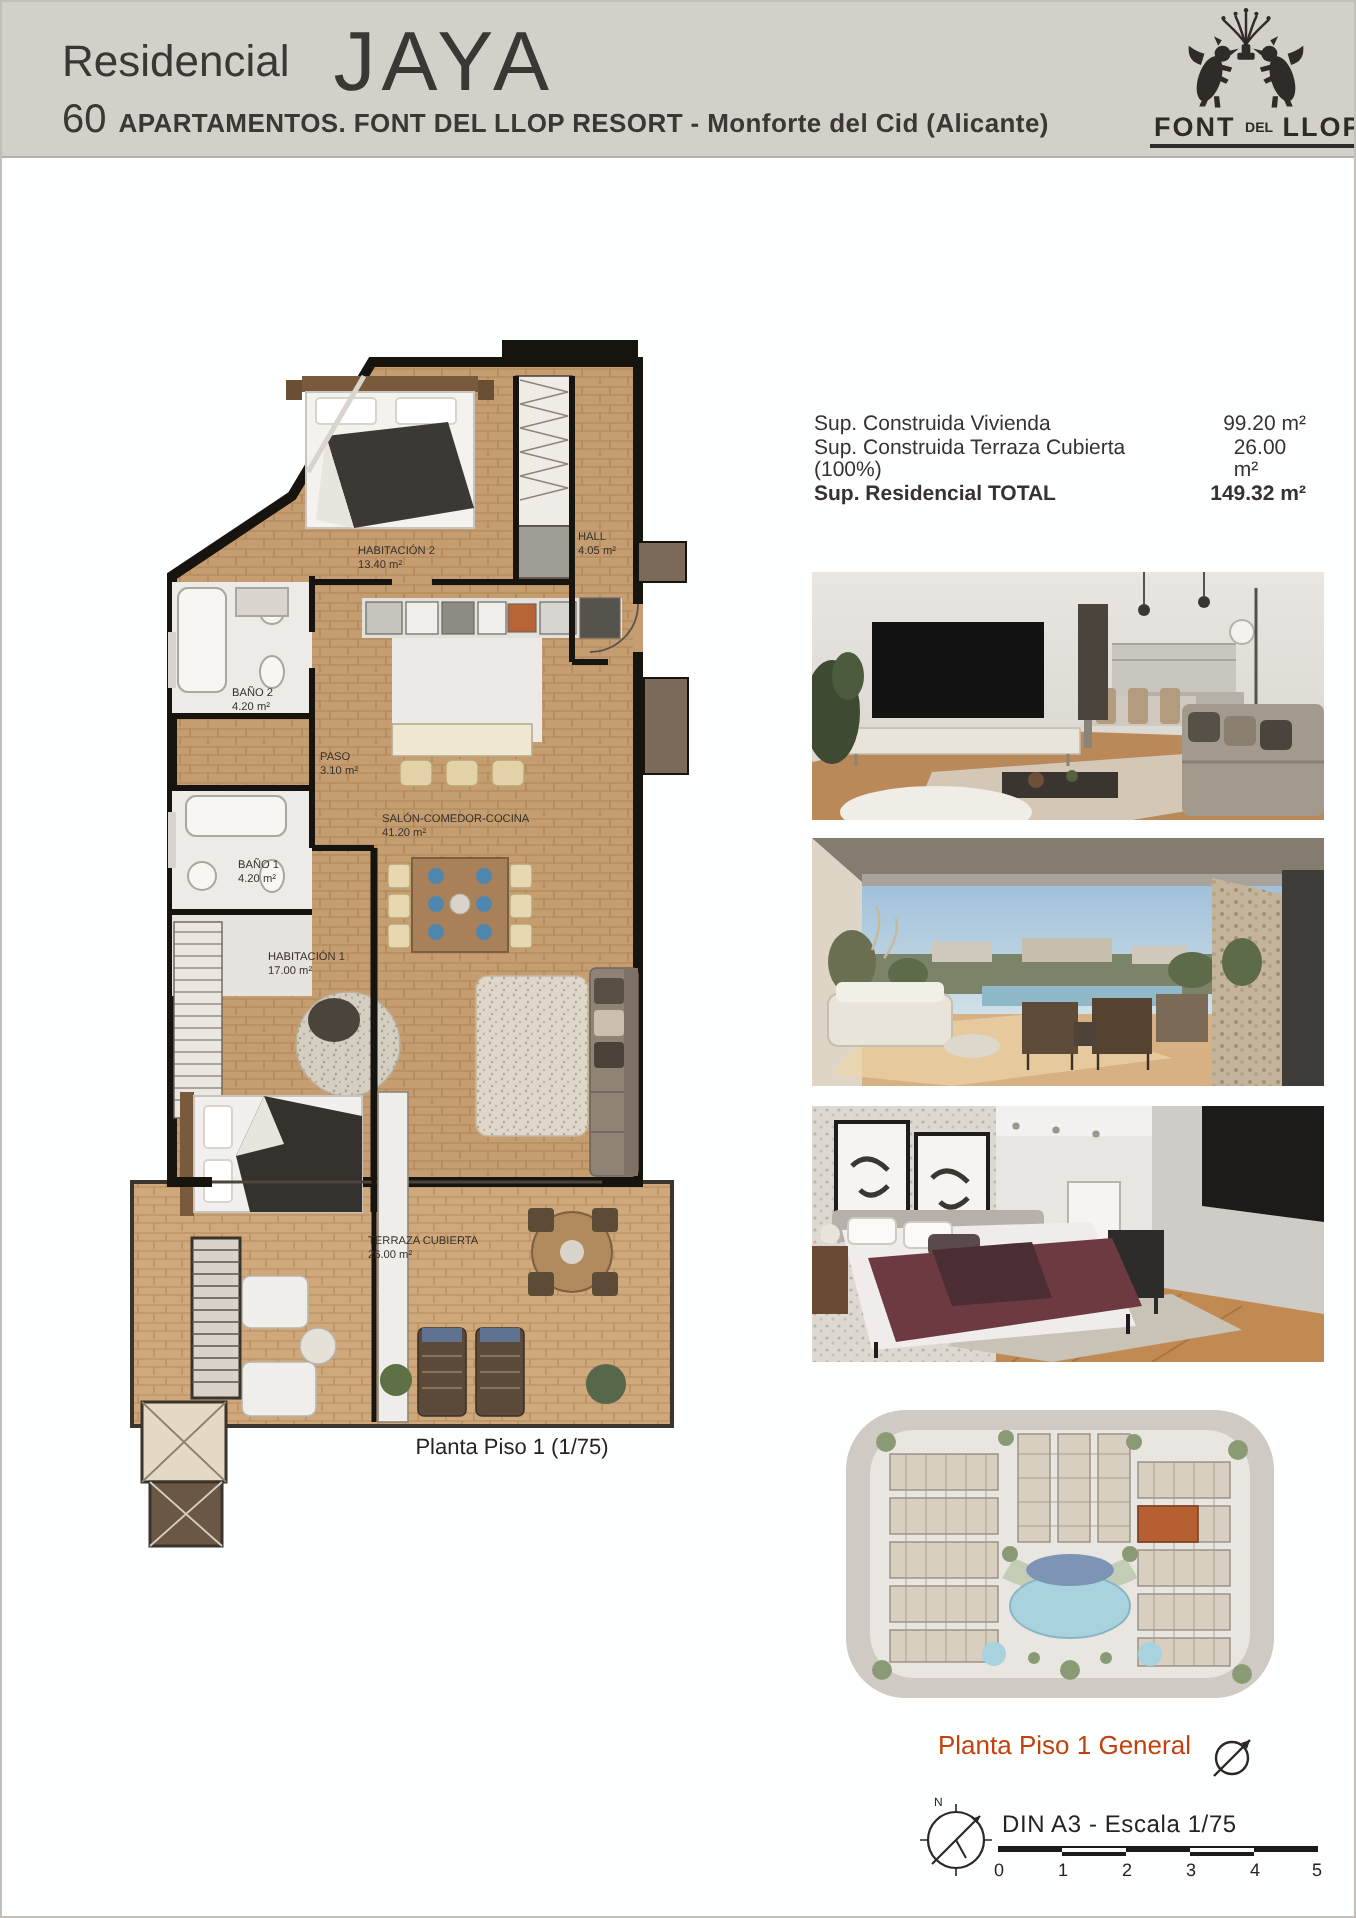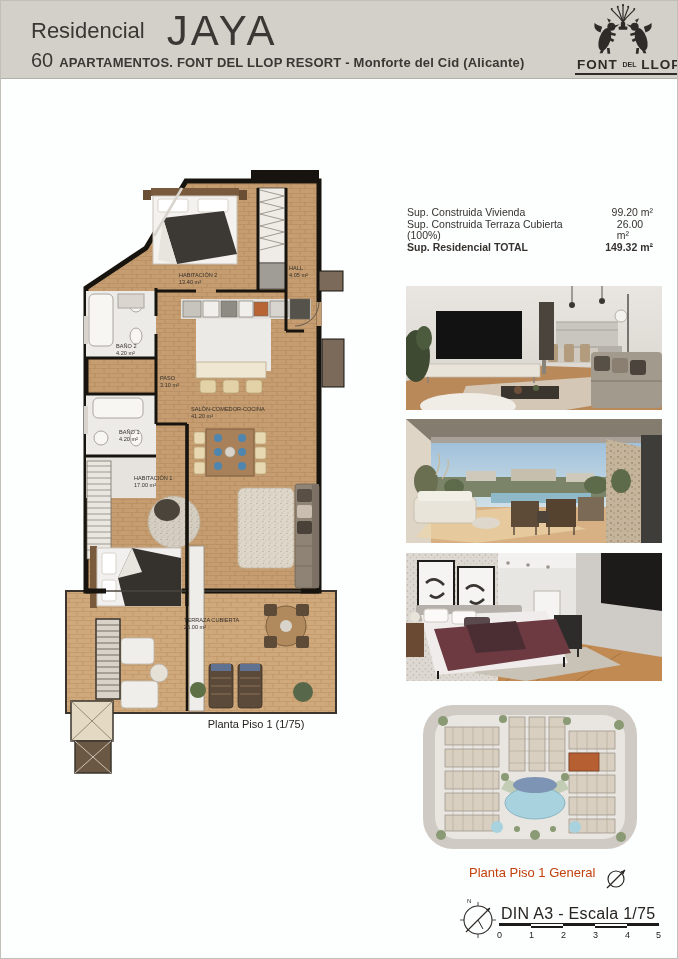--- a/index.html
+++ b/index.html
@@ -29,21 +29,21 @@
   .area-table{position:absolute;left:406px;top:206px;width:246px;}
   .area-row{display:flex;justify-content:space-between;font-size:10.5px;line-height:11.5px;color:#35322f;gap:42px;}
   .area-row.total{font-weight:bold;}
   .photo{position:absolute;left:405px;width:256px;overflow:hidden;background:#d8d5d0;}
   .photo svg{display:block;}
   .siteplan{position:absolute;left:416px;top:698px;width:228px;height:160px;}
   .siteplan-caption{position:absolute;left:440px;top:864px;display:flex;gap:8px;
                     font-size:13px;color:#c2410c;margin-left:28px;}
   
   .compass-rose{position:absolute;left:458px;top:894px;}
-  .scale-label{position:absolute;left:500px;top:904px;font-size:16px;color:#262320;letter-spacing:0.3px;}
+  .scale-label{position:absolute;left:500px;top:904px;font-size:12px;color:#262320;letter-spacing:0.3px;}
   .scale-bar{position:absolute;left:498px;top:922px;width:160px;border-top:1.6px solid #1d1b19;
              display:flex;height:5px;}
   .scale-bar .seg{width:32px;height:4px;}
   .scale-bar .seg.a{background:linear-gradient(to bottom,#1d1b19 0 50%,rgba(0,0,0,0) 50% 100%);}
   .scale-bar .seg.b{background:linear-gradient(to bottom,rgba(0,0,0,0) 0 50%,#1d1b19 50% 100%);}
   .scale-ticks{position:absolute;left:498px;top:929px;width:166px;height:12px;}
   .scale-ticks span{position:absolute;font-size:9px;color:#262320;}
   
   .floorplan{position:absolute;left:45px;top:165px;}
   .plan-caption{position:absolute;left:140px;top:717px;width:230px;text-align:center;

